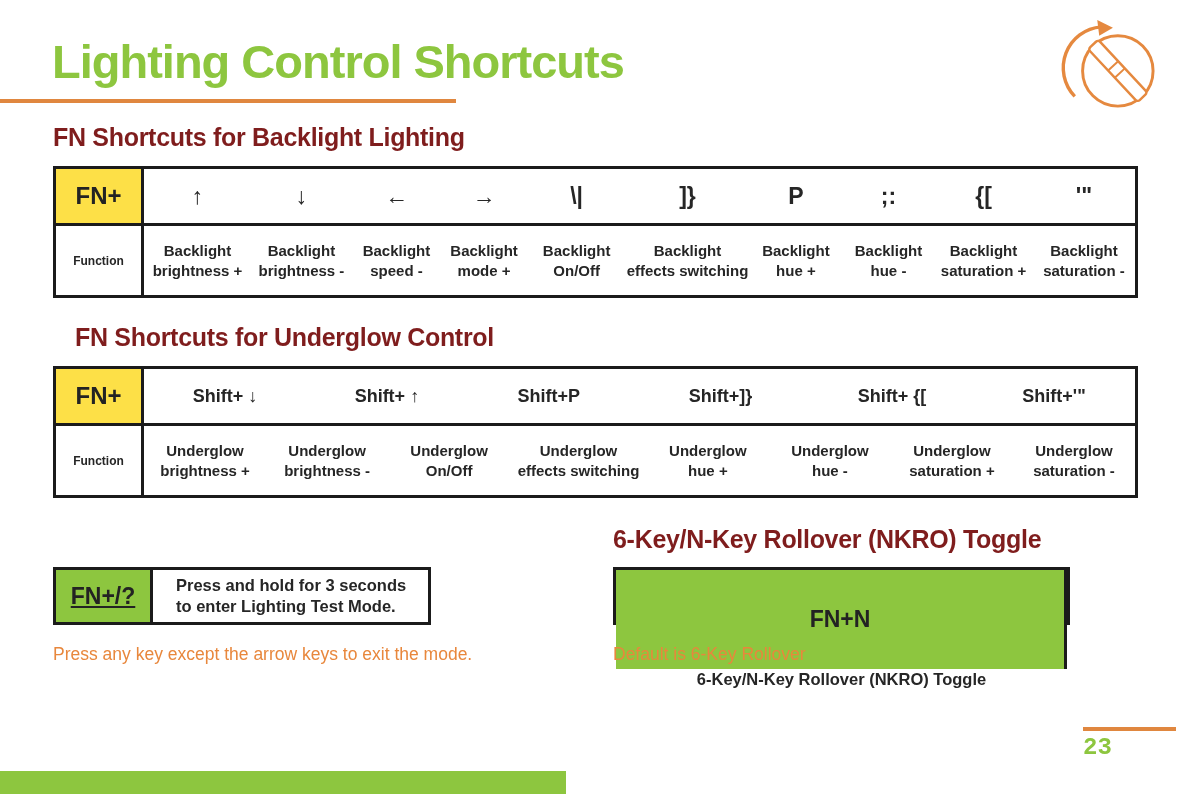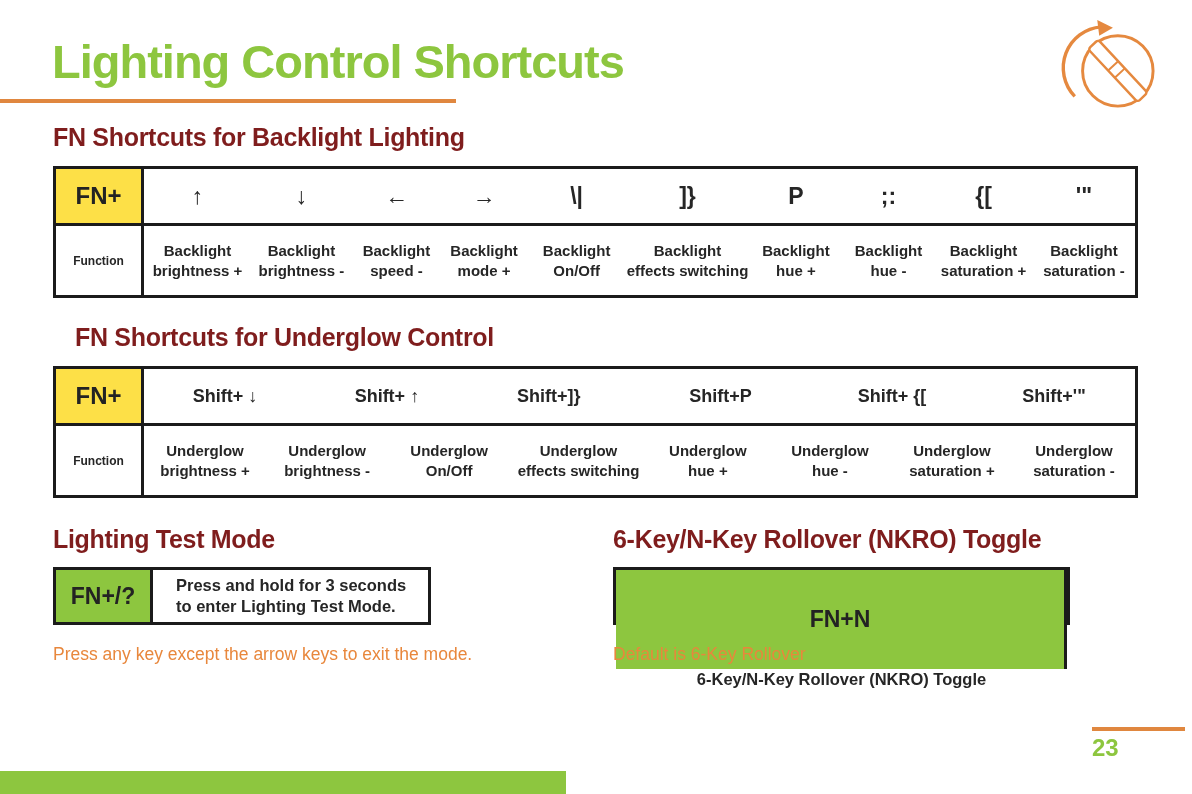--- a/index.html
+++ b/index.html
@@ -65,36 +65,36 @@
     position:absolute; top:567px; height:58px;
     border:3px solid #1b1b1b; display:flex; background:#fff;
   }
   .kb-left  { left:53px;  width:378px; }
   .kb-right { left:613px; width:457px;flex-direction:column; }
   .keybox .keycap {
     display:flex; align-items:center; justify-content:center;
     background:#8dc63f; border-right:3px solid #1b1b1b;
     font-size:23px; font-weight:bold; color:#232323;
   }
-  .kb-left  .keycap { flex:0 0 97px; }
+  .kb-left  .keycap { flex:0 0 97px;text-decoration:underline; }
   .kb-right .keycap { flex:0 0 99px; }
   .keybox .keydesc {
     flex:1; display:flex; flex-direction:column; justify-content:center;
     font-size:16.5px; font-weight:bold; line-height:1.3;
   }
   .kb-left  .keydesc { padding-left:23px; }
   .kb-right .keydesc { align-items:center; }
 
   .orange-note {
     position:absolute; top:644px; font-size:17.5px; color:#e8873c;
   }
   .note-left  { left:53px; }
   .note-right { left:613px; }
 
-  .page-num-block { position:absolute; right:7px; top:727px; width:93px; }
+  .page-num-block { position:absolute; right:16px; top:727px; width:93px;font-family:Liberation Mono, monospace; }
   .page-num-line  { width:100%; height:4px; background:#e0873f; }
   .page-num       { margin-top:3px; font-size:24px; font-weight:bold; color:#8dc63f; }
 
   .bottom-bar { position:absolute; left:0; bottom:0; width:566px; height:23px; background:#8dc63f; }
 </style>
 </head>
 <body>
 
 <div class="page">
 
@@ -203,24 +203,24 @@
     <div class="trow keys-row">
       <div class="cell-label green-cell">FN+</div>
       <div class="cell-content">
         <div class="kcol">
             <span class="keysym">Shift+ ↓</span>
           </div>
         <div class="kcol">
             <span class="keysym">Shift+ ↑</span>
           </div>
         <div class="kcol">
+            <span class="keysym">Shift+P</span>
+          </div>
+        <div class="kcol">
             <span class="keysym">Shift+]}</span>
-          </div>
-        <div class="kcol">
-            <span class="keysym">Shift+P</span>
           </div>
         <div class="kcol">
             <span class="keysym">Shift+ {[</span>
           </div>
         <div class="kcol">
             <span class="keysym">Shift+'"</span>
           </div>
       </div>
     </div>
     <div class="trow fns-row">
@@ -255,21 +255,20 @@
             <span>saturation +</span>
           </div>
         <div class="kcol fntext">
             <span>Underglow</span>
             <span>saturation -</span>
           </div>
       </div>
     </div>
   </div>
 
-  <div class="section-heading h-testmode">Lighting Test Mode</div>
   <div class="section-heading h-nkro">6-Key/N-Key Rollover (NKRO) Toggle</div>
 
   <div class="keybox kb-left">
     <div class="keycap">FN+/?</div>
     <div class="keydesc">
       <span>Press and hold for 3 seconds</span>
       <span>to enter Lighting Test Mode.</span>
     </div>
   </div>
 

